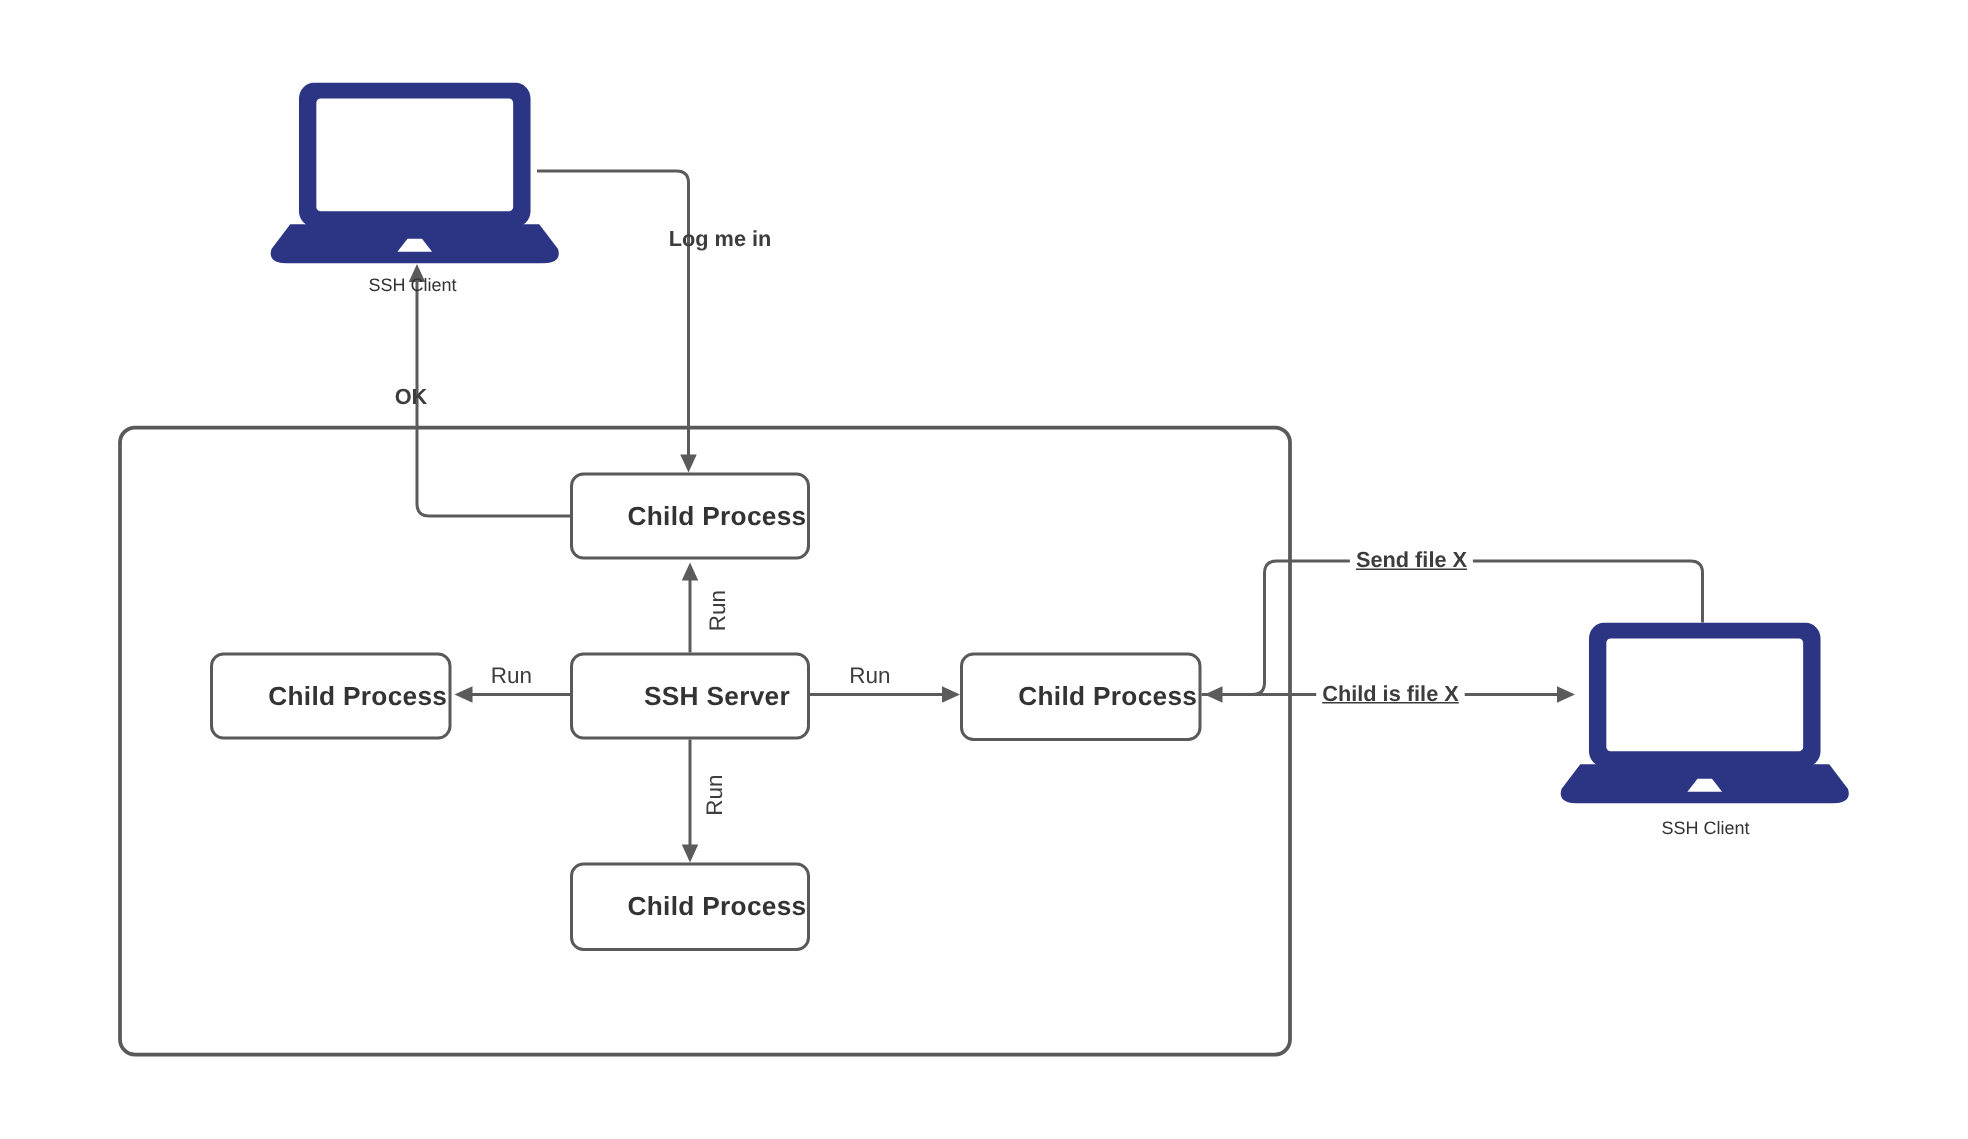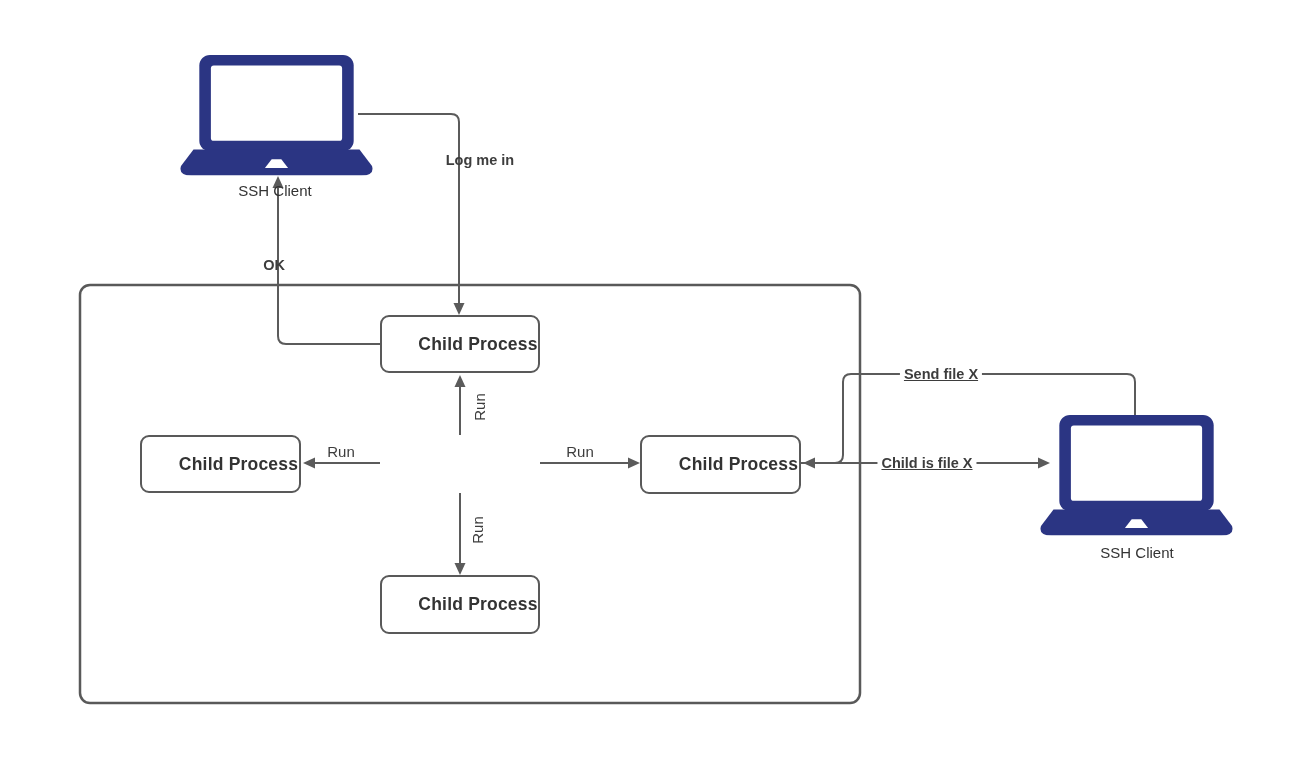--- a/index.html
+++ b/index.html
@@ -50,21 +50,21 @@
   .lbl-ok        {left:274px;top:265px;}
   .lbl-run-left  {left:341px;top:451px;font-size:15px;}
   .lbl-run-right {left:580px;top:451px;font-size:15px;}
   .lbl-run-up    {left:479px;top:407px;}
   .lbl-run-down  {left:477px;top:530px;}
   .lbl-send-file {left:941px;top:374px;}
   .lbl-here-file {left:927px;top:463px;}
   .client-label{
     position:absolute;
     transform:translate(-50%,-50%);
-    font-size:15px;color:var(--text-color);white-space:nowrap;
+    font-size:12px;color:var(--text-color);white-space:nowrap;
   }
   .lbl-client-left {left:275px;top:190px;}
   .lbl-client-right{left:1137px;top:552px;}
 </style>
 </head>
 <body>
 
 <div class="canvas">
 
   <svg class="layer" width="1312" height="759" viewBox="0 0 1312 759">
@@ -123,20 +123,23 @@
     <use href="#laptop" x="0" y="0" width="193" height="120.6" transform="translate(180,55)"></use>
     <use href="#laptop" x="0" y="0" width="193" height="120.6" transform="translate(1040,415)"></use>
   </svg>
 
   <div class="node node-child-top">
     <span>Child Process</span>
   </div>
   <div class="node node-child-left">
     <span>Child Process</span>
   </div>
+  <div class="node node-server">
+    <span>SSH Server</span>
+  </div>
   <div class="node node-child-right">
     <span>Child Process</span>
   </div>
   <div class="node node-child-bottom">
     <span>Child Process</span>
   </div>
 
   <div class="edge-label bold lbl-log-me-in">Log me in</div>
   <div class="edge-label bold lbl-ok">OK</div>
   <div class="edge-label lbl-run-left">Run</div>

